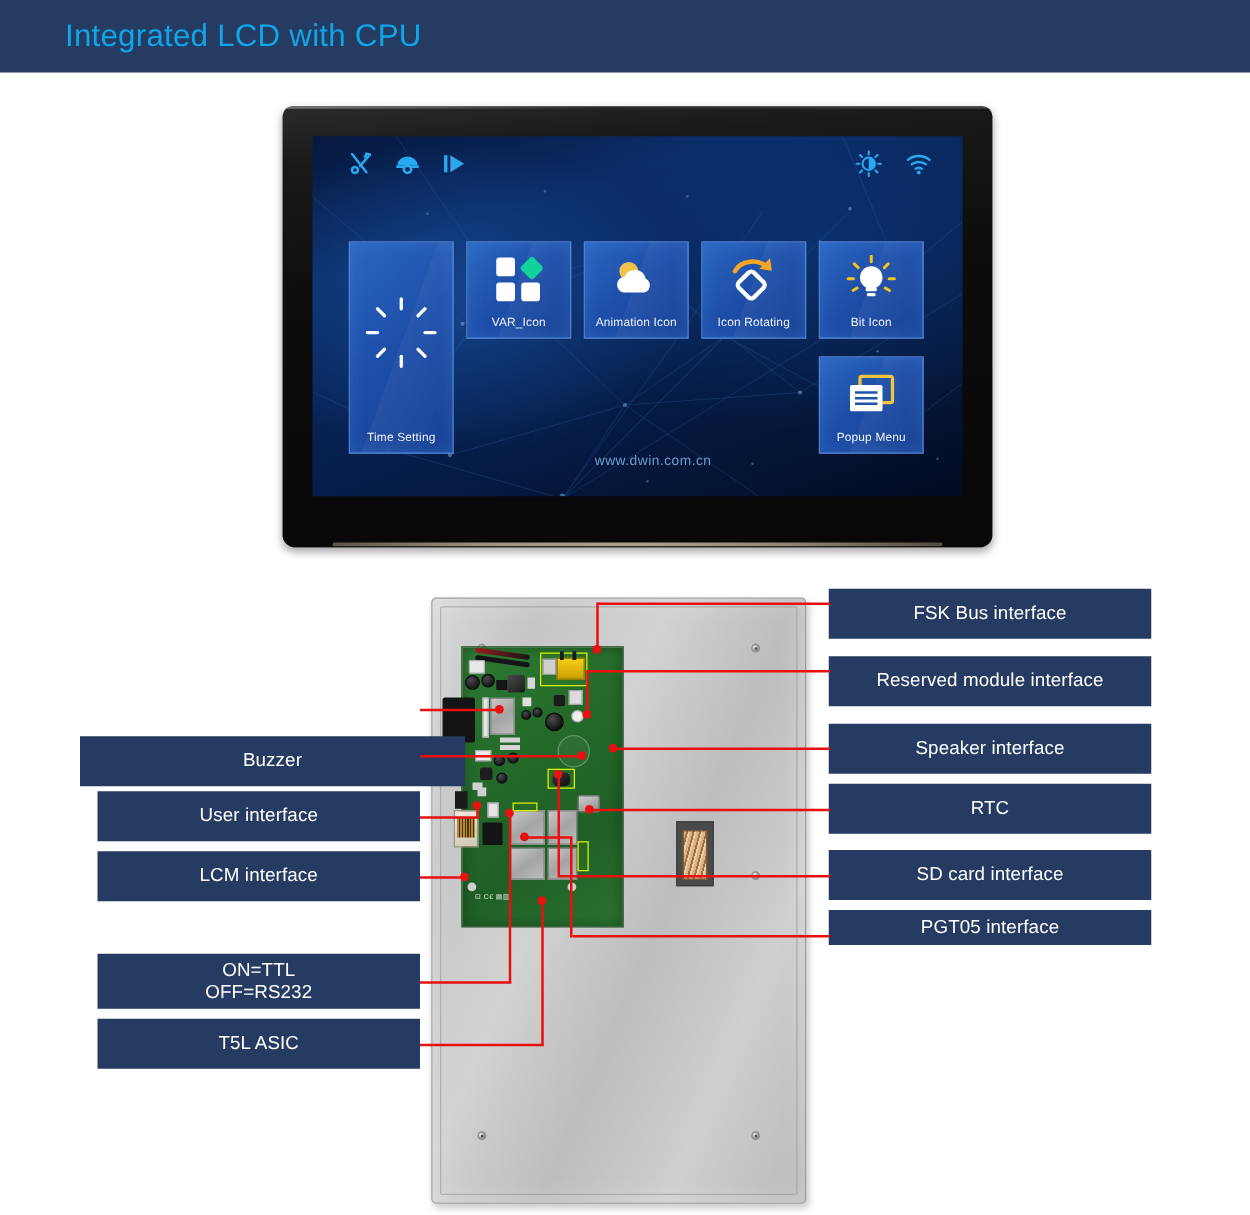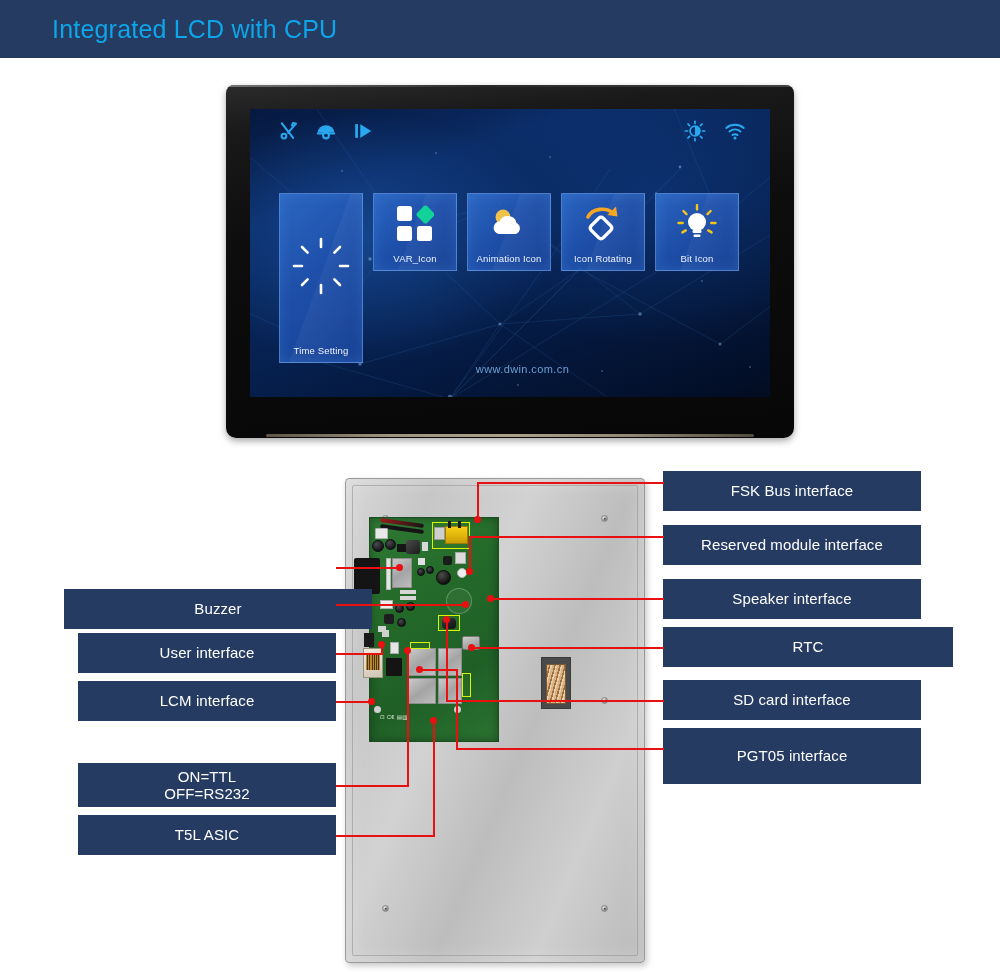--- a/index.html
+++ b/index.html
@@ -371,20 +371,32 @@
               <path d="M5.4 28.4 l3.4 -2"></path>
                 <path d="M34.6 28.4 l-3.4 -2"></path>
             </g>
           </svg>
           <div class="tile-label">Bit Icon</div>
         </div>
 
 
 
 
+        <div class="tile" style="left:376px; top:92px; width:84px; height:78px;">
+          <svg class="tile-ico" width="40" height="34" viewBox="0 0 40 34">
+            <rect x="11" y="2" width="26" height="21" rx="1.5" fill="none" stroke="#f2c53d" stroke-width="2.6"></rect>
+            <rect x="3" y="9" width="26" height="21" rx="1.5" fill="#ffffff"></rect>
+            <g stroke="#1d53ad" stroke-width="2">
+              <path d="M7 15 h18"></path>
+                <path d="M7 19.5 h18"></path>
+                <path d="M7 24 h18"></path>
+            </g>
+          </svg>
+          <div class="tile-label">Popup Menu</div>
+        </div>
 
       </div>
 
       <div id="watermark">www.dwin.com.cn</div>
     </div>
 
     <div id="monitor-foot"></div>
   </div>
 
   <div id="diagram">
@@ -478,23 +490,23 @@
     <div class="label" style="left:64px; top:134px; width:308px; height:40px;">Buzzer</div>
     <div class="label" style="left:78px; top:178px; width:258px; height:40px;">User interface</div>
     <div class="label" style="left:78px; top:226px; width:258px; height:40px;">LCM interface</div>
     <div class="label" style="left:78px; top:308px; width:258px; height:44px;">ON=TTL
 OFF=RS232</div>
     <div class="label" style="left:78px; top:360px; width:258px; height:40px;">T5L ASIC</div>
 
     <div class="label" style="left:663px; top:16px;  width:258px; height:40px;">FSK Bus interface</div>
     <div class="label" style="left:663px; top:70px;  width:258px; height:40px;">Reserved module interface</div>
     <div class="label" style="left:663px; top:124px; width:258px; height:40px;">Speaker interface</div>
-    <div class="label" style="left:663px; top:172px; width:290px; height:40px;">RTC</div>
+    <div class="label" style="left:663px; top:172px; width:258px; height:40px;">RTC</div>
     <div class="label" style="left:663px; top:225px; width:258px; height:40px;">SD card interface</div>
-    <div class="label" style="left:663px; top:273px; width:258px; height:56px;">PGT05 interface</div>
+    <div class="label" style="left:663px; top:273px; width:258px; height:28px;">PGT05 interface</div>
 
     <div class="lead lead-h" style="left:336px; top:112px; width:63px;"></div>
     <div class="leaddot" style="left:396px; top:109px;"></div>
 
     <div class="lead lead-h" style="left:336px; top:149px; width:130px;"></div>
     <div class="leaddot" style="left:462px; top:146px;"></div>
 
     <div class="lead lead-h" style="left:336px; top:198px; width:47px;"></div>
     <div class="lead lead-v" style="left:381px; top:190px; height:10px;"></div>
     <div class="leaddot" style="left:378px; top:186px;"></div>

